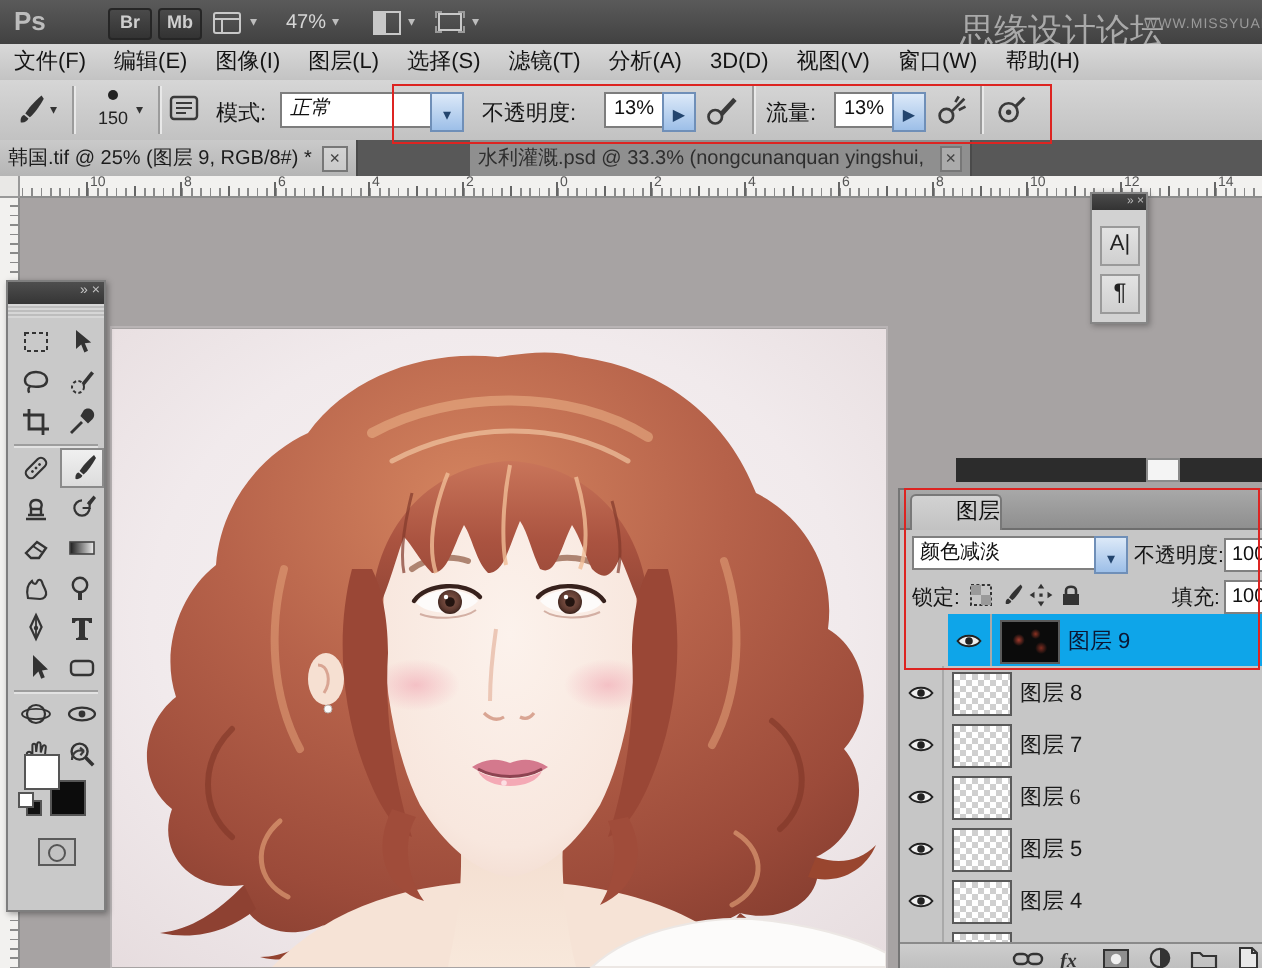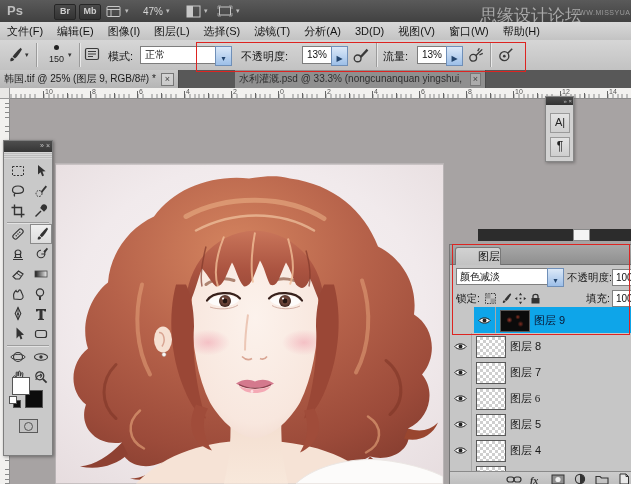--- a/index.html
+++ b/index.html
@@ -144,21 +144,21 @@
       <span class="abs" style="left:27px;top:8px;font-size:7px;color:#333;">▾</span>
     </div>
     <div class="abs opt-sep" style="left:79px;"></div>
     <div class="abs" style="left:84px;top:6px;">
       <svg width="18" height="16" viewBox="0 0 18 16">
           <rect x="1.5" y="2.5" width="13" height="11" rx="1.5" fill="none" stroke="#3a3a3a" stroke-width="1.2"></rect>
           <path d="M4 5.5 H12 M4 8 H12 M4 10.5 H9" stroke="#3a3a3a" stroke-width="1"></path>
         </svg>
     </div>
     <span class="abs opt-label" style="left:108px;">模式:</span>
-    <div class="abs opt-box" style="left:140px;width:74px;">正常</div>
+    <div class="abs opt-box" style="left:140px;width:74px;font-style:italic;">正常</div>
     <div class="abs blue-btn" style="left:215px;"><span>▾</span></div>
     <span class="abs opt-label" style="left:241px;">不透明度:</span>
     <div class="abs opt-box" style="left:302px;width:28px;">13%</div>
     <div class="abs blue-btn" style="left:331px;"><span>▶</span></div>
     <div class="abs" style="left:352px;top:6px;">
       <svg width="18" height="18" viewBox="0 0 16 16">
           <circle cx="5" cy="11" r="3" fill="none" stroke="#3a3a3a" stroke-width="1.2"></circle>
           <path d="M7 9 L13 2.5 L14.5 4 L8.5 10.5 Z" fill="#3a3a3a"></path>
         </svg>
     </div>

